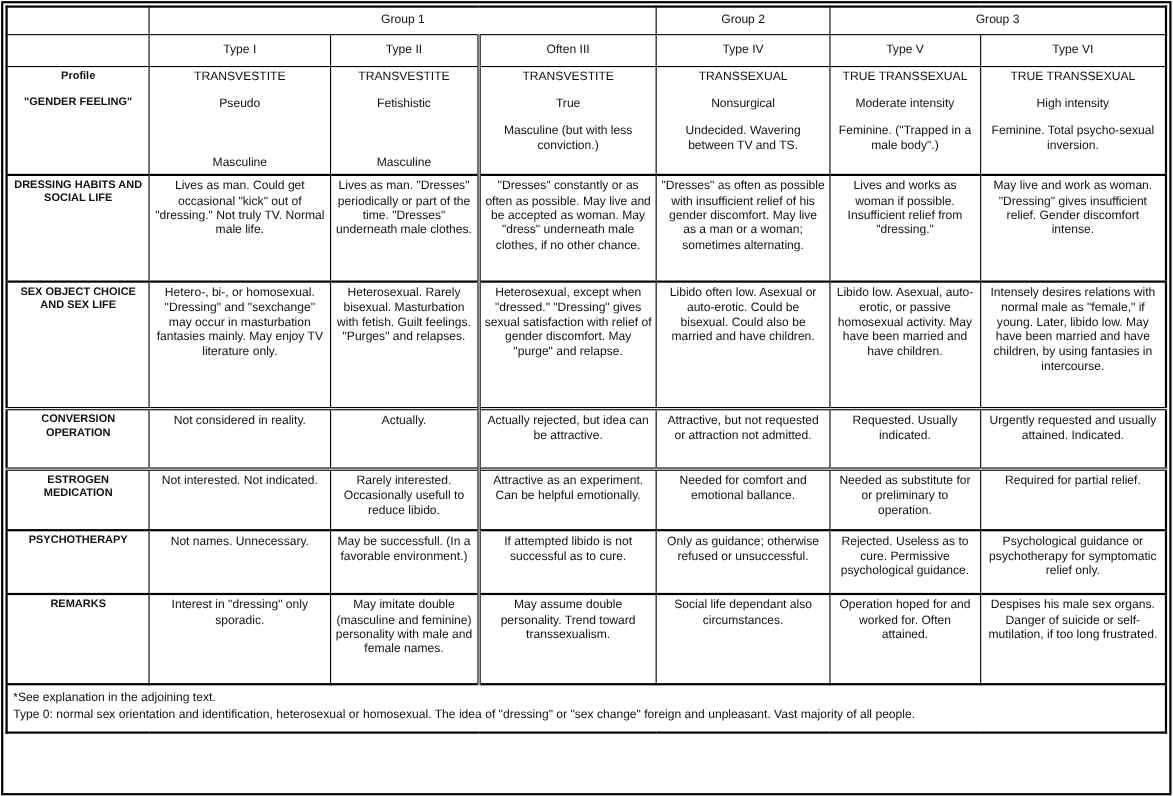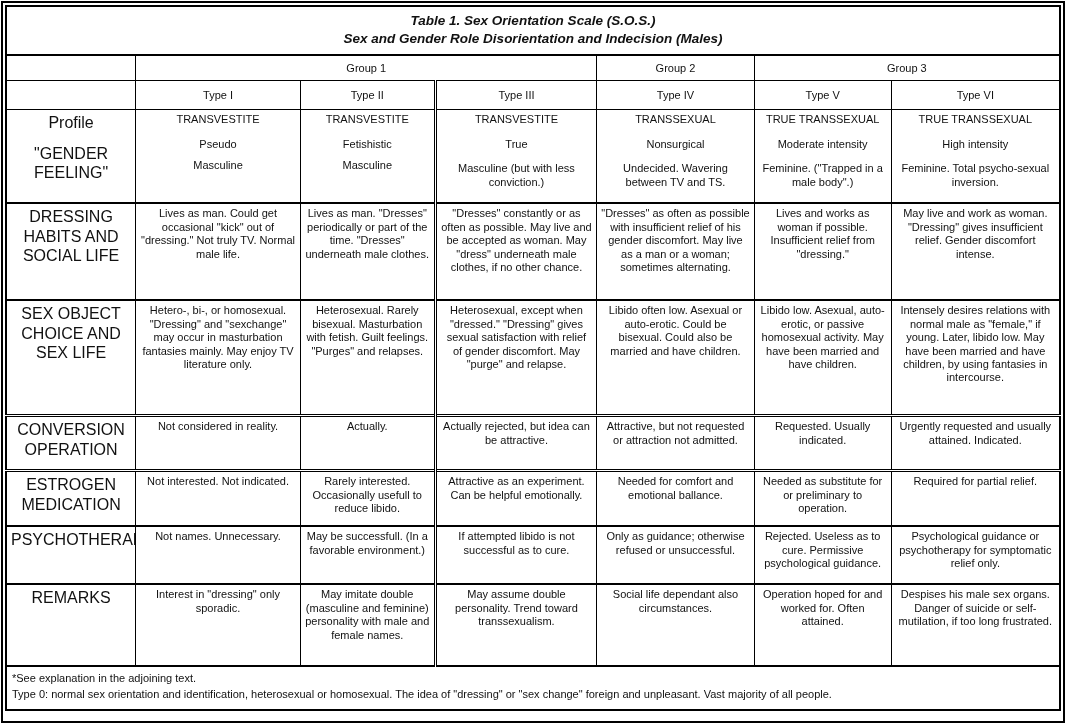--- a/index.html
+++ b/index.html
@@ -42,23 +42,23 @@
     border: none;
     border-bottom: 2px solid #000;
     font-size: 13.5px;
     font-weight: bold;
     font-style: italic;
     padding: 5px 2px 6px 2px;
     line-height: 1.35;
   }
   .group-row td { height: 20px; vertical-align: middle; padding: 2px; }
   .type-row td  { height: 24px; vertical-align: middle; padding: 2px; }
-  .lbl { font-size: 16px; }
+  .lbl { font-size: 10px; font-weight: bold; }
   .gap { margin-top: 11px; }
-  .gap2 { margin-top: 8px; }
+  .gap2 { margin-top: 40px; }
   
   .dbl { border-left: 3px double #000; }
   
   .bt2 td { border-top: 2px solid #000; }
   .btd td { border-top: 3px double #000; }
   .profile-row td { height: 86px; }
   .r-dressing td { height: 89px; }
   .r-sexobj td { height: 107px; }
   .r-kinsey td { height: 18px; }
   .r-conversion td { height: 46px; }
@@ -85,39 +85,33 @@
     <col style="width:126px">
           <col style="width:160px">
           <col style="width:131px">
     <col style="width:157px">
           <col style="width:153px">
           <col style="width:133px">
     <col style="width:164px">
   </colgroup>
 
   <tbody>
-          <tr class="title-row">
-    <td colspan="7">
-      <div>Table 1. Sex Orientation Scale (S.O.S.)</div>
-      <div>Sex and Gender Role Disorientation and Indecision (Males)</div>
-    </td>
-  </tr>
 
   <tr class="group-row">
     <td class="lbl"></td>
     <td colspan="3">Group 1</td>
     <td>Group 2</td>
     <td colspan="2">Group 3</td>
   </tr>
 
   <tr class="type-row">
     <td class="lbl"></td>
     <td>Type I</td>
     <td>Type II</td>
-    <td class="dbl">Type III</td>
+    <td class="dbl">Often III</td>
     <td>Type IV</td>
     <td>Type V</td>
     <td>Type VI</td>
   </tr>
 
   <tr class="profile-row">
     <td class="lbl">
       <div>Profile</div>
       <div class="gap">"GENDER FEELING"</div>
     </td>

